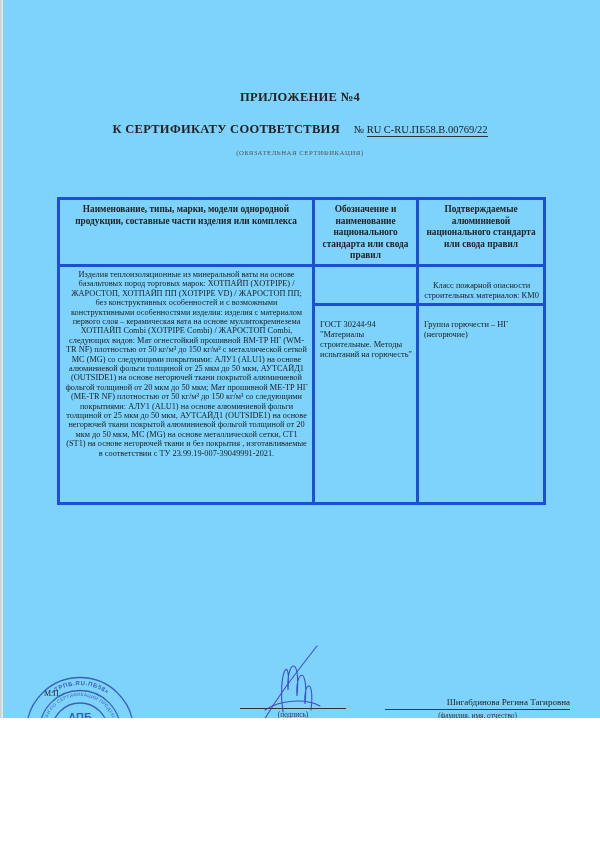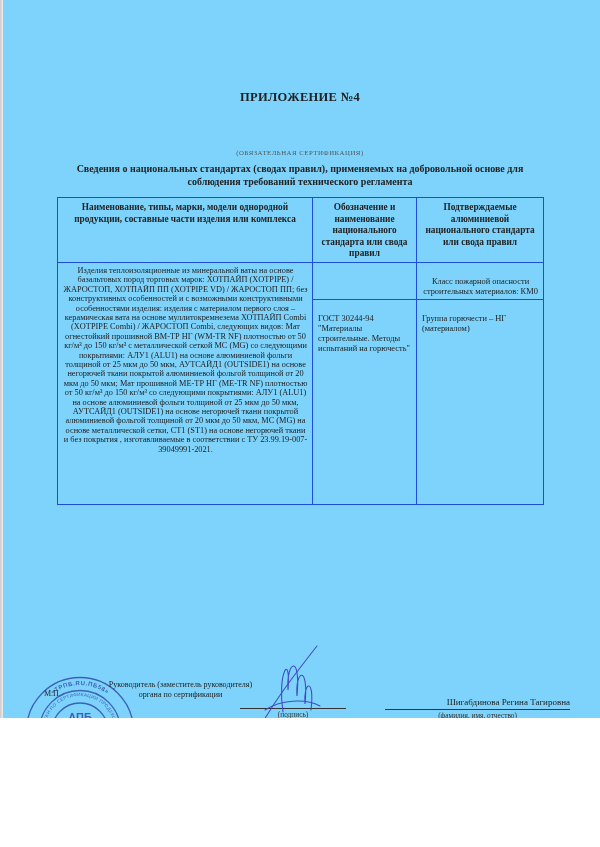--- a/index.html
+++ b/index.html
@@ -32,21 +32,21 @@
   }
   .subtitle{
     position:absolute;top:163px;left:65px;width:470px;
     text-align:center;font-weight:bold;font-size:10px;line-height:12.5px;
   }
   table.std-table{
     position:absolute;top:197px;left:57px;width:486px;height:308px;
     border-collapse:collapse;table-layout:fixed;
   }
   table.std-table td,table.std-table th{
-    border:1px solid #1d4ed8;vertical-align:top;
+    border:3px solid #1d4ed8;vertical-align:top;
     font-family:"Liberation Serif","DejaVu Serif",serif;
   }
   th.col-head{
     font-weight:bold;font-size:9.3px;line-height:11.6px;
     text-align:center;padding:4px 6px 2px 6px;height:56px;
   }
   td.product-cell{
     font-size:8.3px;line-height:9.4px;text-align:left;
     padding:3px 4px 2px 5px;
   }
@@ -78,45 +78,47 @@
   }
 </style>
 </head>
 <body>
 
 <div class="page">
   <div class="page-edge"></div>
 
   <div class="doc-title">ПРИЛОЖЕНИЕ №4</div>
 
+  <div class="cert-line">
+    <span class="cert-caption">К СЕРТИФИКАТУ СООТВЕТСТВИЯ</span><span class="cert-no-wrap"><span>№</span> <span class="cert-no">RU C-RU.ПБ58.В.00769/22</span></span>
+  </div>
 
   <div class="cert-type">(ОБЯЗАТЕЛЬНАЯ СЕРТИФИКАЦИЯ)</div>
 
-  <div class="subtitle">Сведения о национальных стандартах (сводах правил), применяемых на добровольной основе для соблюдения требований технического регламента</div>
 
   <table class="std-table">
     <colgroup>
       <col style="width:255px">
         <col style="width:104px">
         <col style="width:127px">
     </colgroup>
     <tbody>
         <tr>
       <th class="col-head">Наименование, типы, марки, модели однородной продукции, составные части изделия или комплекса</th>
       <th class="col-head">Обозначение и наименование национального стандарта или свода правил</th>
       <th class="col-head">Подтверждаемые алюминиевой национального стандарта или свода правил</th>
     </tr>
     <tr class="row-a">
       <td class="product-cell" rowspan="2">Изделия теплоизоляционные из минеральной ваты на основе базальтовых пород торговых марок: ХОТПАЙП (XOTPIPE) / ЖАРОСТОП, ХОТПАЙП ПП (XOTPIPE VD) / ЖАРОСТОП ПП; без конструктивных особенностей и с возможными конструктивными особенностями изделия: изделия с материалом первого слоя – керамическая вата на основе муллитокремнезема ХОТПАЙП Combi (XOTPIPE Combi) / ЖАРОСТОП Combi, следующих видов: Мат огнестойкий прошивной ВМ-ТР НГ (WM-TR NF) плотностью от 50 кг/м³ до 150 кг/м³ с металлической сеткой МС (MG) со следующими покрытиями: АЛУ1 (ALU1) на основе алюминиевой фольги толщиной от 25 мкм до 50 мкм, АУТСАЙД1 (OUTSIDE1) на основе негорючей ткани покрытой алюминиевой фольгой толщиной от 20 мкм до 50 мкм; Мат прошивной МЕ-ТР НГ (ME-TR NF) плотностью от 50 кг/м³ до 150 кг/м³ со следующими покрытиями: АЛУ1 (ALU1) на основе алюминиевой фольги толщиной от 25 мкм до 50 мкм, АУТСАЙД1 (OUTSIDE1) на основе негорючей ткани покрытой алюминиевой фольгой толщиной от 20 мкм до 50 мкм, МС (MG) на основе металлической сетки, СТ1 (ST1) на основе негорючей ткани и без покрытия , изготавливаемые в соответствии с ТУ 23.99.19-007-39049991-2021.</td>
       <td class="standard-cell"></td>
       <td class="req-cell">Класс пожарной опасности строительных материалов: КМ0</td>
     </tr>
     <tr>
       <td class="standard-cell">ГОСТ 30244-94 "Материалы строительные. Методы испытаний на горючесть"</td>
-      <td class="req-cell">Группа горючести – НГ (материалом)</td>
+      <td class="req-cell">Группа горючести – НГ (негорючие)</td>
     </tr>
   </tbody>
     </table>
 
   <div class="mp-label">М.П.</div>
 
   <svg class="stamp" width="112" height="112" viewBox="0 0 112 112">
     <g stroke="#3552ae" fill="none" stroke-width="1.3" opacity="0.88">
       <circle cx="56" cy="56" r="53.5"></circle>
       <circle cx="56" cy="56" r="40.5"></circle>
@@ -144,21 +146,20 @@
       <text x="56" y="46" text-anchor="middle" font-size="11" font-weight="bold">АПБ</text>
     </g>
     <g stroke="#3552ae" fill="none" stroke-width="1.4" stroke-linecap="round" opacity="0.85">
       <path d="M40,52 Q50,62 56,74 Q62,62 72,52"></path>
       <path d="M44,54 Q52,62 56,70 Q60,62 68,54"></path>
       <path d="M48,55 Q54,61 56,66 Q58,61 64,55"></path>
       <path d="M53,70 Q56,76 59,70"></path>
     </g>
   </svg>
 
-  <div class="role role-1">Руководитель (заместитель руководителя) органа по сертификации</div>
   <div class="role role-2">Эксперт-аудитор (эксперты-аудиторы)</div>
 
   <div class="sign-line" style="left:240px;top:708px;width:106px;"></div>
   <div class="sign-caption" style="left:240px;top:710px;width:106px;">(подпись)</div>
   <div class="sign-line" style="left:232px;top:744px;width:118px;"></div>
   <div class="sign-caption" style="left:232px;top:747px;width:118px;">(подпись)</div>
 
   <div class="fio-name" style="left:385px;top:697px;width:185px;">Шигабдинова Регина Тагировна</div>
   <div class="sign-line" style="left:385px;top:709px;width:185px;"></div>
   <div class="sign-caption" style="left:385px;top:711px;width:185px;">(фамилия, имя, отчество)</div>

